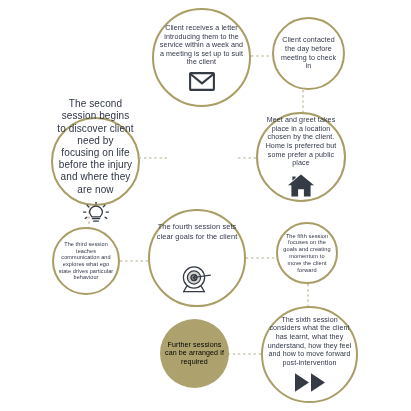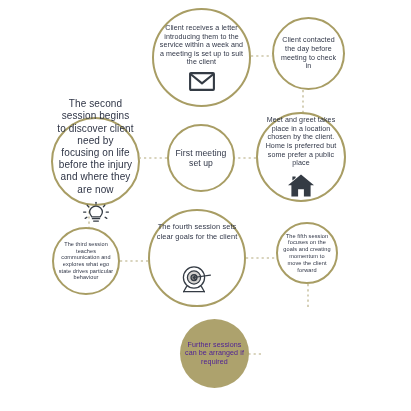--- a/index.html
+++ b/index.html
@@ -39,22 +39,21 @@
     text-align: center;
     padding: 4px;
   }
   .node.outline {
     border: 2px solid #a89d64;
     background: #ffffff;
   }
   .node.filled {
     border: none;
     background: #ada26d;
-    color: #4c1d95;
-    margin-left: 20px;
+    color: #000000;
   }
   .node .label {
     line-height: 1.22;
     letter-spacing: 0.1px;
     white-space: pre-line;
   }
   .node .icon {
     display: block;
     margin-top: 5px;
     line-height: 0;
@@ -136,23 +135,20 @@
   <div class="node outline" id="node-meetgreet">
     <div class="label">Meet and greet takes place in a location chosen by the client. Home is preferred but some prefer a public place</div>
     <span class="icon">
       <svg width="28" height="25" viewBox="0 0 28 25">
         <path d="M14 1.6 L27 12.2 L23.6 12.2 L23.6 23.6 L16.9 23.6 L16.9 16.2 L11.1 16.2 L11.1 23.6 L4.4 23.6 L4.4 12.2 L1 12.2 Z" fill="#343b44"></path>
         <path d="M5.4 7.6 L5.4 3.4 L8.6 3.4 L8.6 5.0 Z" fill="#343b44"></path>
       </svg>
     </span>
   </div>
 
-  <div class="node outline" id="node-first">
-    <div class="label">First meeting set up</div>
-  </div>
 
   <div class="node outline" id="node-second">
     <div class="label">The second session begins to discover client need by focusing on life before the injury and where they are now</div>
     <span class="icon">
       <svg width="30" height="24" viewBox="0 0 30 24">
         <g stroke="#343b44" stroke-width="1.3" fill="none" stroke-linecap="round">
           <path d="M15 5.2 C11.2 5.2 8.6 7.9 8.6 11.1 C8.6 13.3 9.9 14.7 10.9 15.9 L19.1 15.9 C20.1 14.7 21.4 13.3 21.4 11.1 C21.4 7.9 18.8 5.2 15 5.2 Z"></path>
           <line x1="11.4" y1="17.7" x2="18.6" y2="17.7"></line>
           <line x1="12.6" y1="20.1" x2="17.4" y2="20.1"></line>
           <line x1="15" y1="1.3" x2="15" y2="3.1"></line>
@@ -186,18 +182,27 @@
           <path d="M18.6 11.4 L16.4 13.6 L18.6 15.8"></path>
         </g>
       </svg>
     </span>
   </div>
 
   <div class="node outline" id="node-fifth">
     <div class="label">The fifth session focuses on the goals and creating momentum to move the client forward</div>
   </div>
 
+  <div class="node outline" id="node-sixth">
+    <div class="label">The sixth session considers what the client has learnt, what they understand, how they feel and how to move forward post-intervention</div>
+    <span class="icon">
+      <svg width="34" height="21" viewBox="0 0 34 21">
+        <path d="M2 1.2 L16 10.5 L2 19.8 Z" fill="#343b44"></path>
+        <path d="M18 1.2 L32 10.5 L18 19.8 Z" fill="#343b44"></path>
+      </svg>
+    </span>
+  </div>
 
   <div class="node filled" id="node-further">
     <div class="label">Further sessions can be arranged if required</div>
   </div>
 
 </div>
 
 </body></html>

